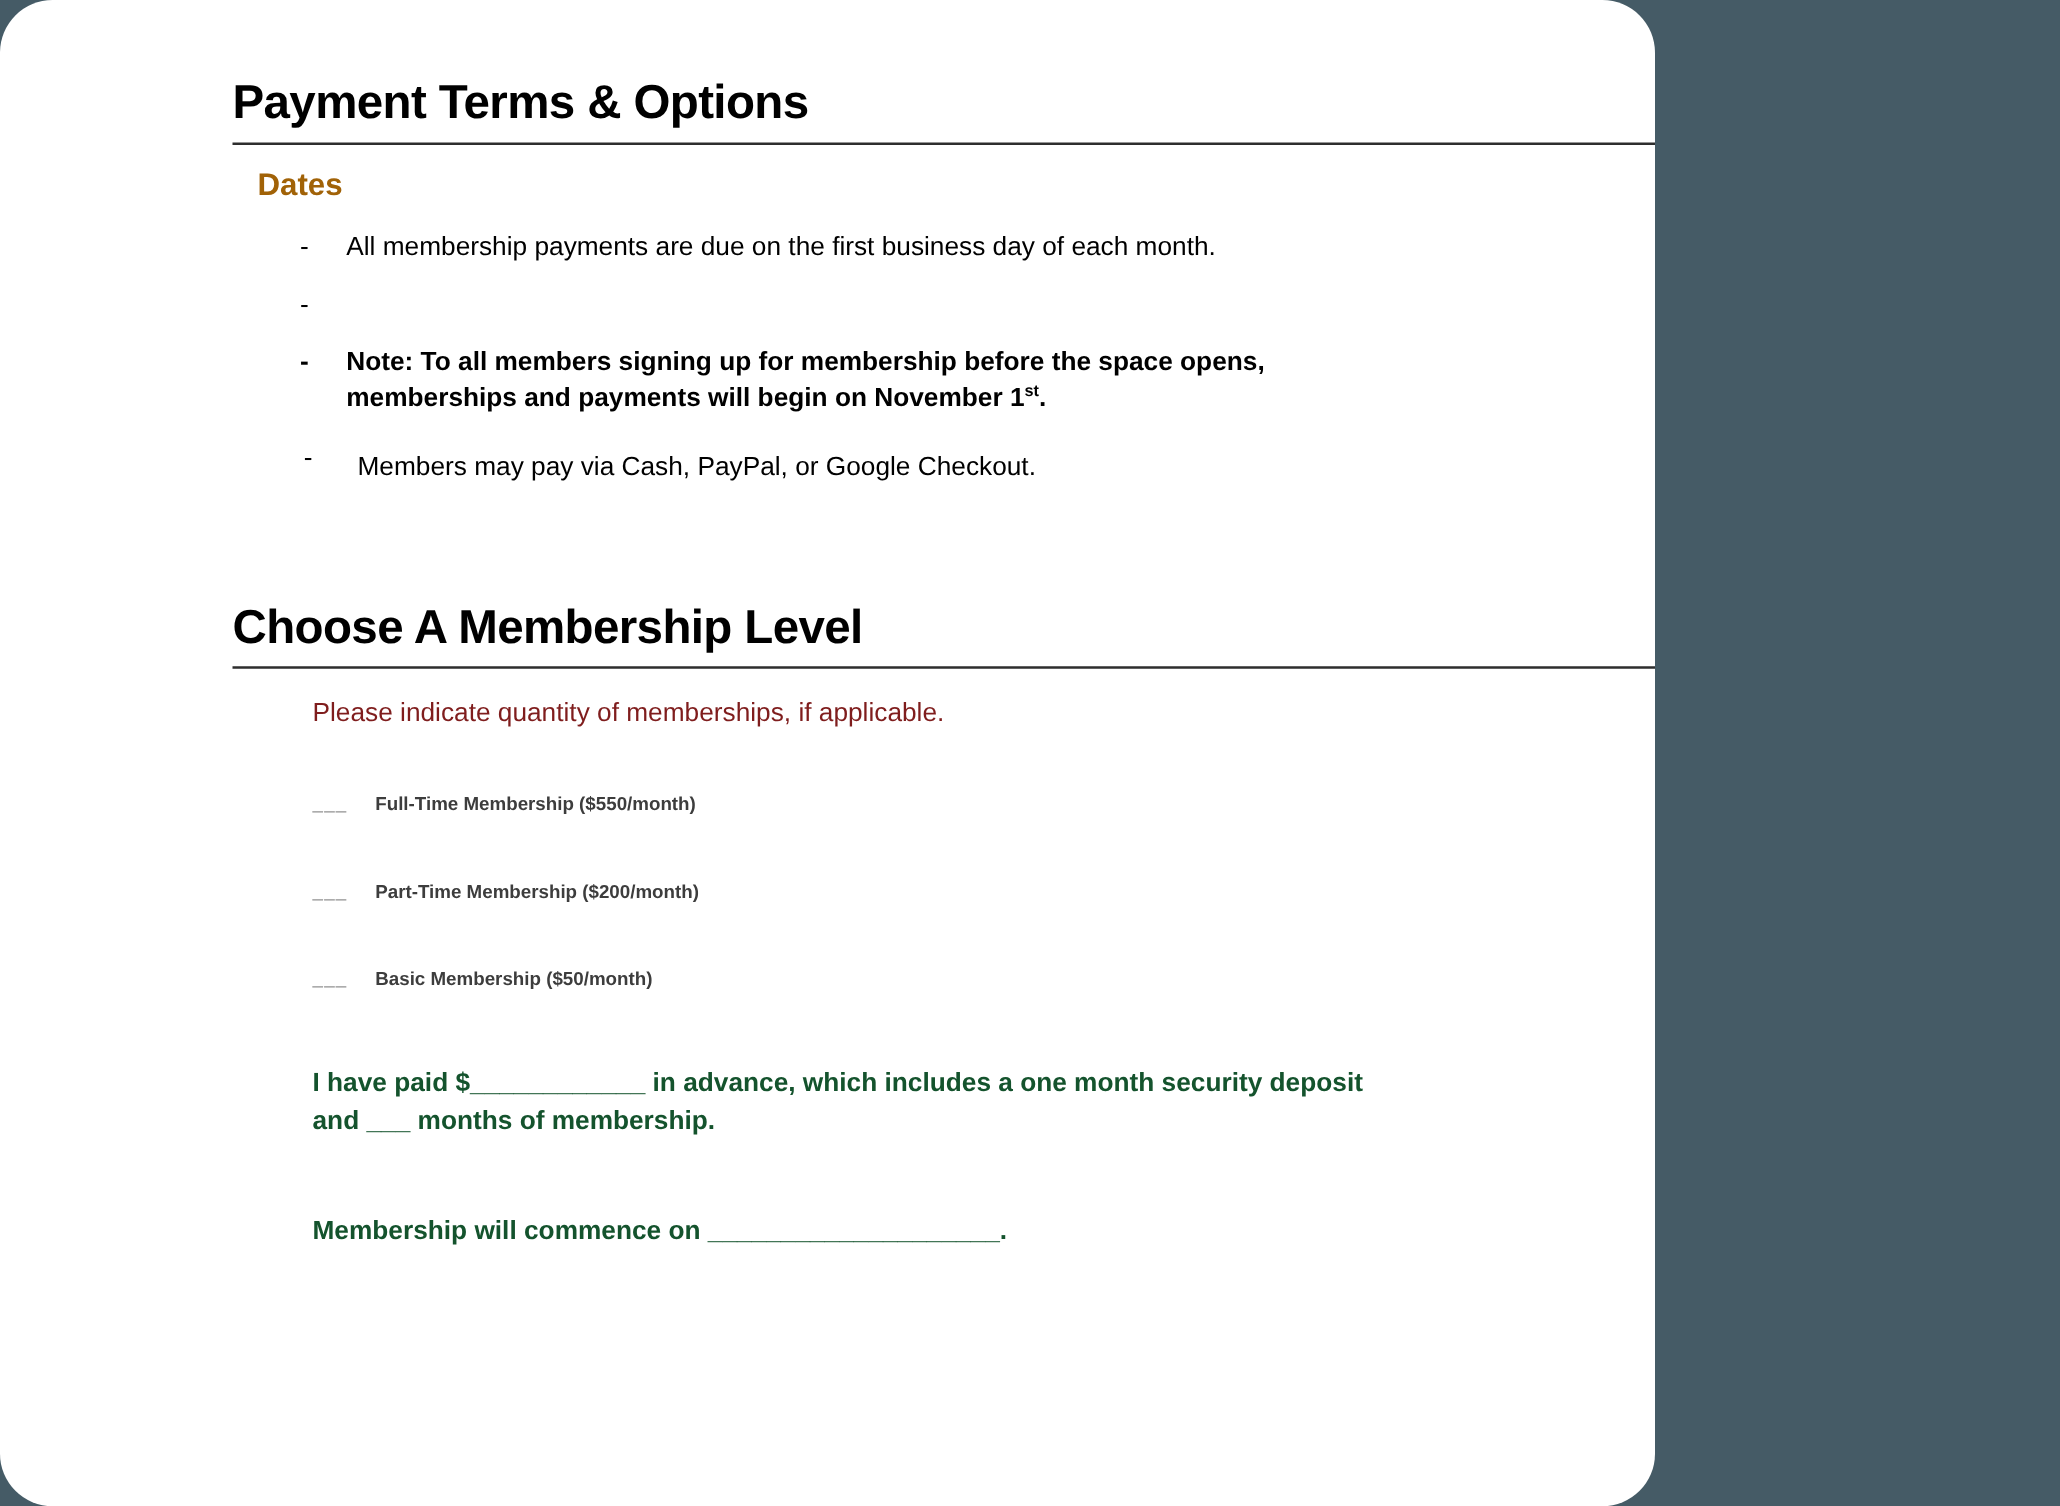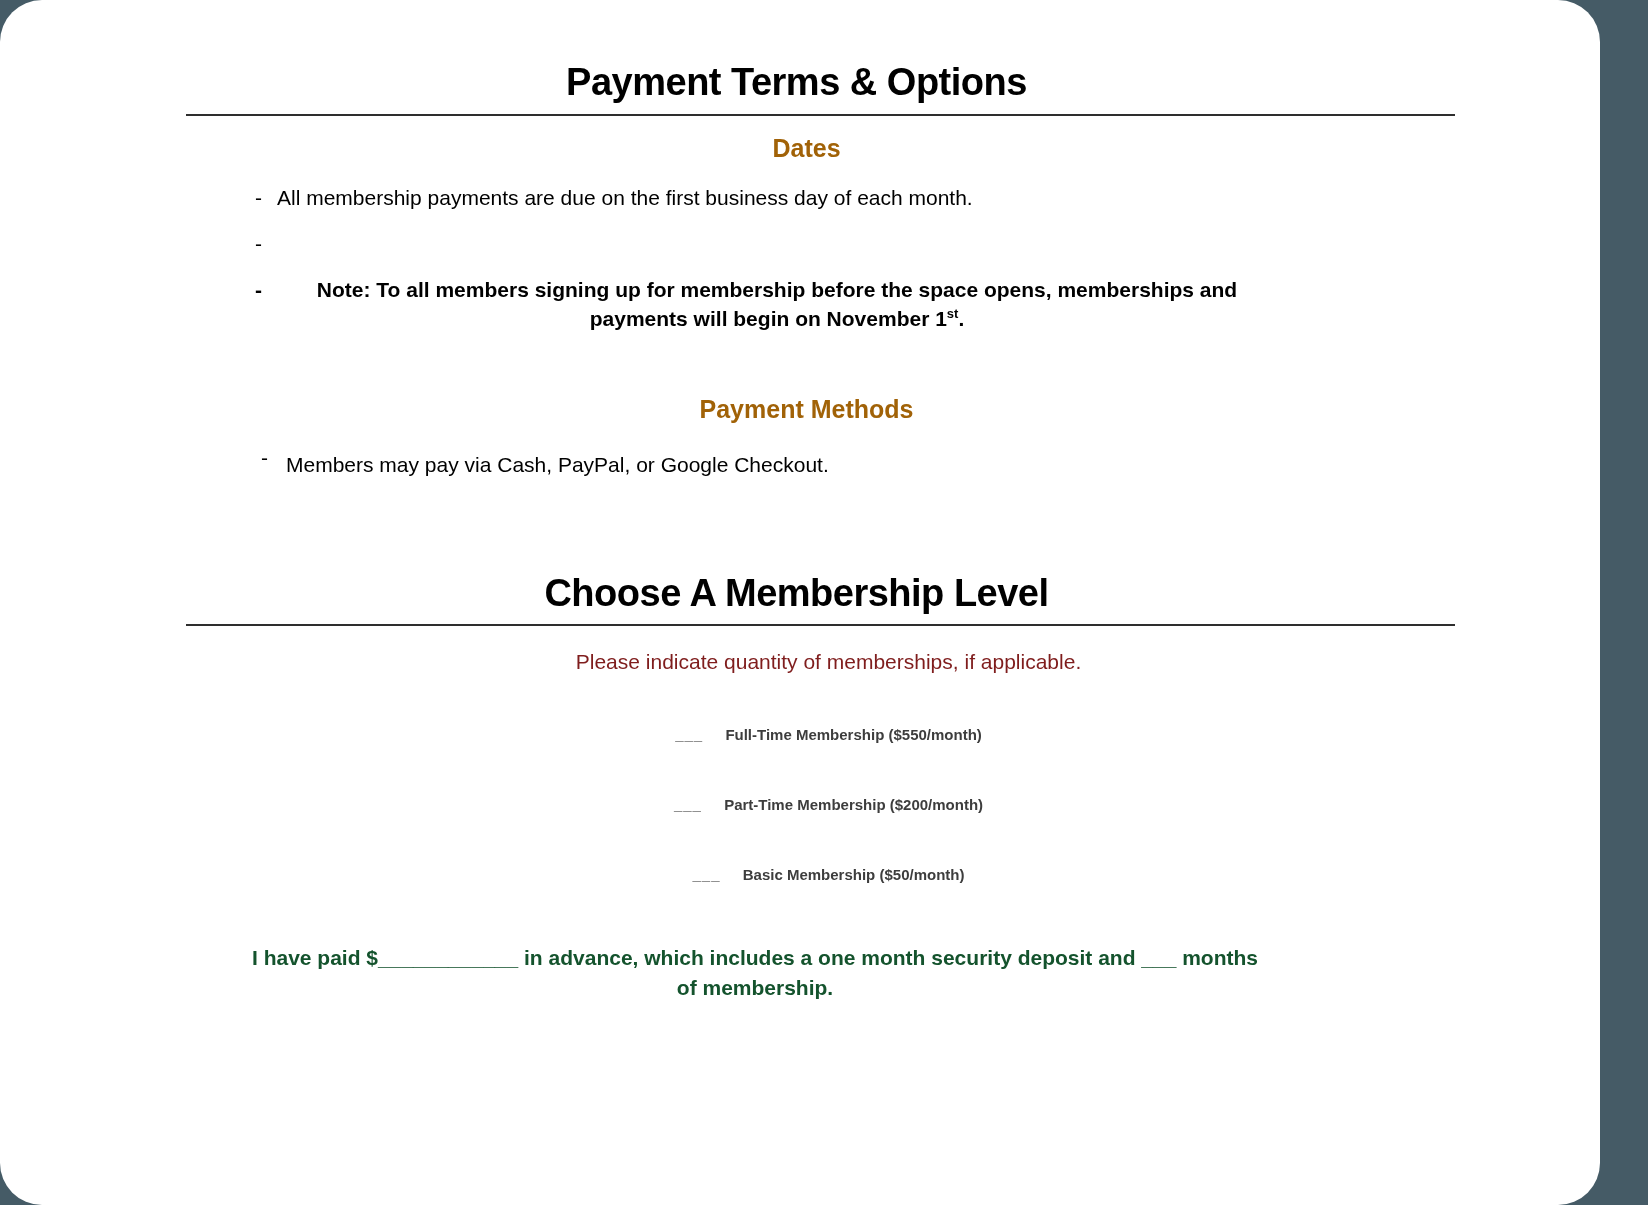--- a/index.html
+++ b/index.html
@@ -3,25 +3,24 @@
 <meta charset="utf-8">
 <style>
   * { margin: 0; padding: 0; box-sizing: border-box; }
   html, body {
     width: 1648px; height: 1205px;
     background: #455b66;
     font-family: "Liberation Sans", "DejaVu Sans", sans-serif;
   }
   .page {
     position: relative;
-    width: 1600px; height: 1205px;
+    width: 1324px; height: 1205px;
     background: #ffffff;
     border-radius: 42px;
     overflow: hidden;
-    text-align: center;
   }
   .content {
     padding: 60px 193px 40px 186px;
   }
   h1 {
     font-size: 38px;
     font-weight: bold;
     color: #000000;
     letter-spacing: -0.5px;
     line-height: 1.2;
@@ -114,21 +113,20 @@
         <div class="bullet">
           <span class="marker">-</span>
         </div>
 
         <div class="bullet bold">
           <span class="marker">-</span>
           <span class="btext w-note"><span>Note: To all members signing up for membership before the space opens, memberships and payments will begin on November 1</span><sup class="st">st</sup><span>.</span></span>
         </div>
       </div>
 
-      <h2 class="pm-heading">Payment Methods</h2>
 
       <div class="bullets pm-bullets">
         <div class="bullet">
           <span class="marker">-</span>
           <span class="btext">Members may pay via Cash, PayPal, or Google Checkout.</span>
         </div>
       </div>
     </section>
 
     <section class="section-membership">
@@ -147,16 +145,17 @@
           <span class="label">Part-Time Membership ($200/month)</span>
         </div>
         <div class="option">
           <span class="blank">___</span>
           <span class="label">Basic Membership ($50/month)</span>
         </div>
       </div>
 
       <p class="fill-par advance">I have paid $____________ in advance, which includes a one month security deposit and ___ months of membership.</p>
 
+      <p class="fill-par commence">Membership will commence on ____________________.</p>
     </section>
 
   </div>
 </div>
 
 </body></html>

